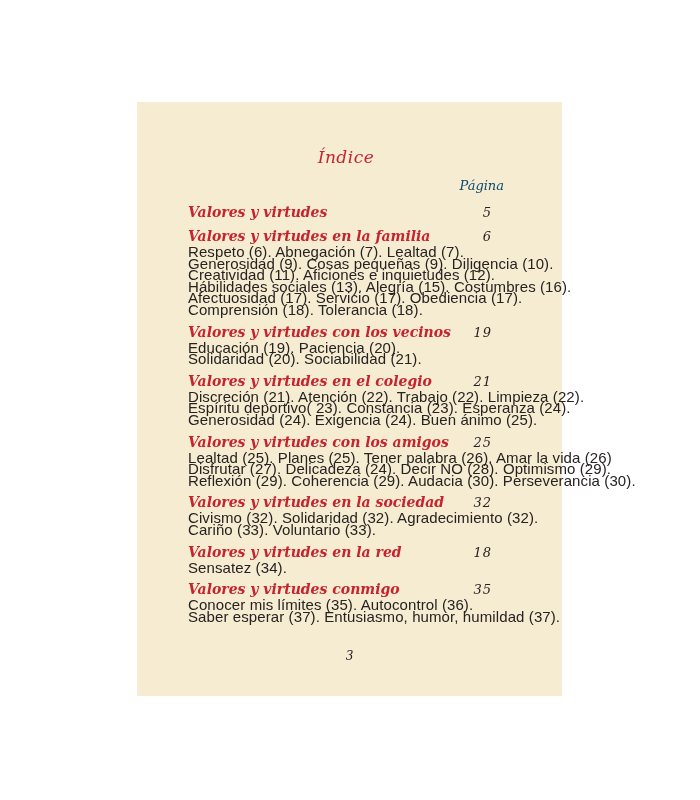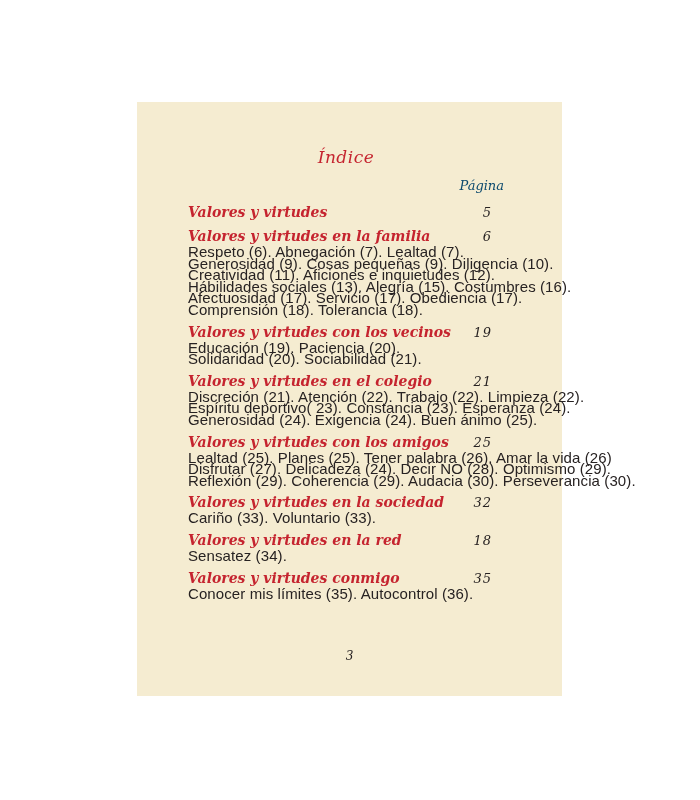--- a/index.html
+++ b/index.html
@@ -151,20 +151,21 @@
             <div class="toc-line">Reflexión (29). Coherencia (29). Audacia (30). Perseverancia (30).</div>
           </div>
   </section>
 
   <section class="toc-section">
     <div class="toc-row">
       <span class="sec-title">Valores y virtudes en la sociedad</span>
       <span class="sec-page">32</span>
     </div>
     <div class="sec-body">
+            <div class="toc-line">Civismo (32). Solidaridad (32). Agradecimiento (32).</div>
             <div class="toc-line">Cariño (33). Voluntario (33).</div>
           </div>
   </section>
 
   <section class="toc-section">
     <div class="toc-row">
       <span class="sec-title">Valores y virtudes en la red</span>
       <span class="sec-page">18</span>
     </div>
     <div class="sec-body">
@@ -172,18 +173,19 @@
           </div>
   </section>
 
   <section class="toc-section">
     <div class="toc-row">
       <span class="sec-title">Valores y virtudes conmigo</span>
       <span class="sec-page">35</span>
     </div>
     <div class="sec-body">
             <div class="toc-line">Conocer mis límites (35). Autocontrol (36).</div>
+            <div class="toc-line">Saber esperar (37). Entusiasmo, humor, humildad (37).</div>
           </div>
   </section>
 </div>
     <div class="folio">3</div>
   </div>
 </div>
 
 </body></html>

